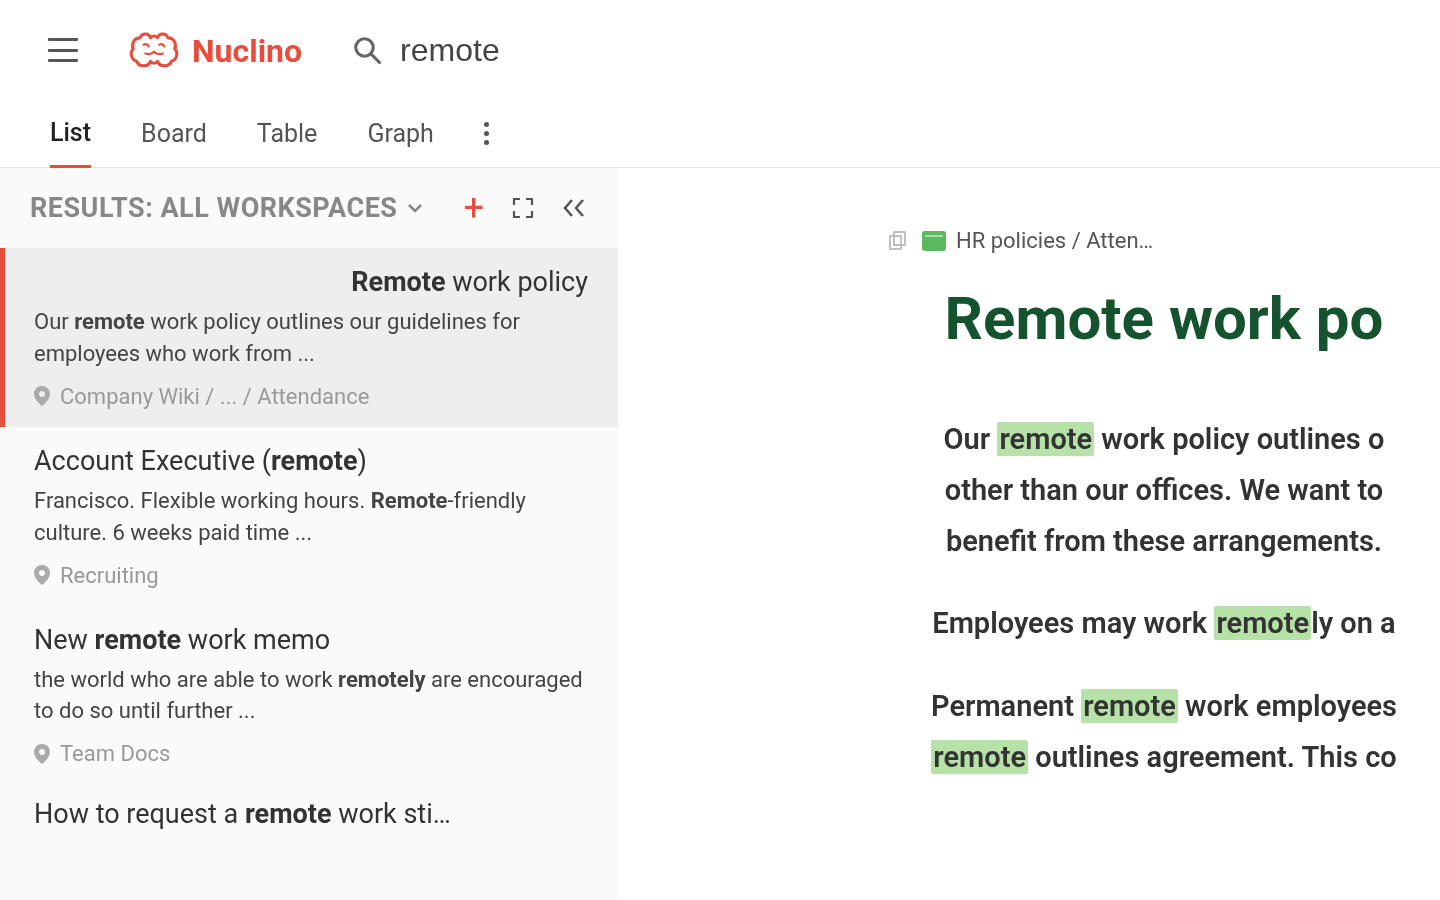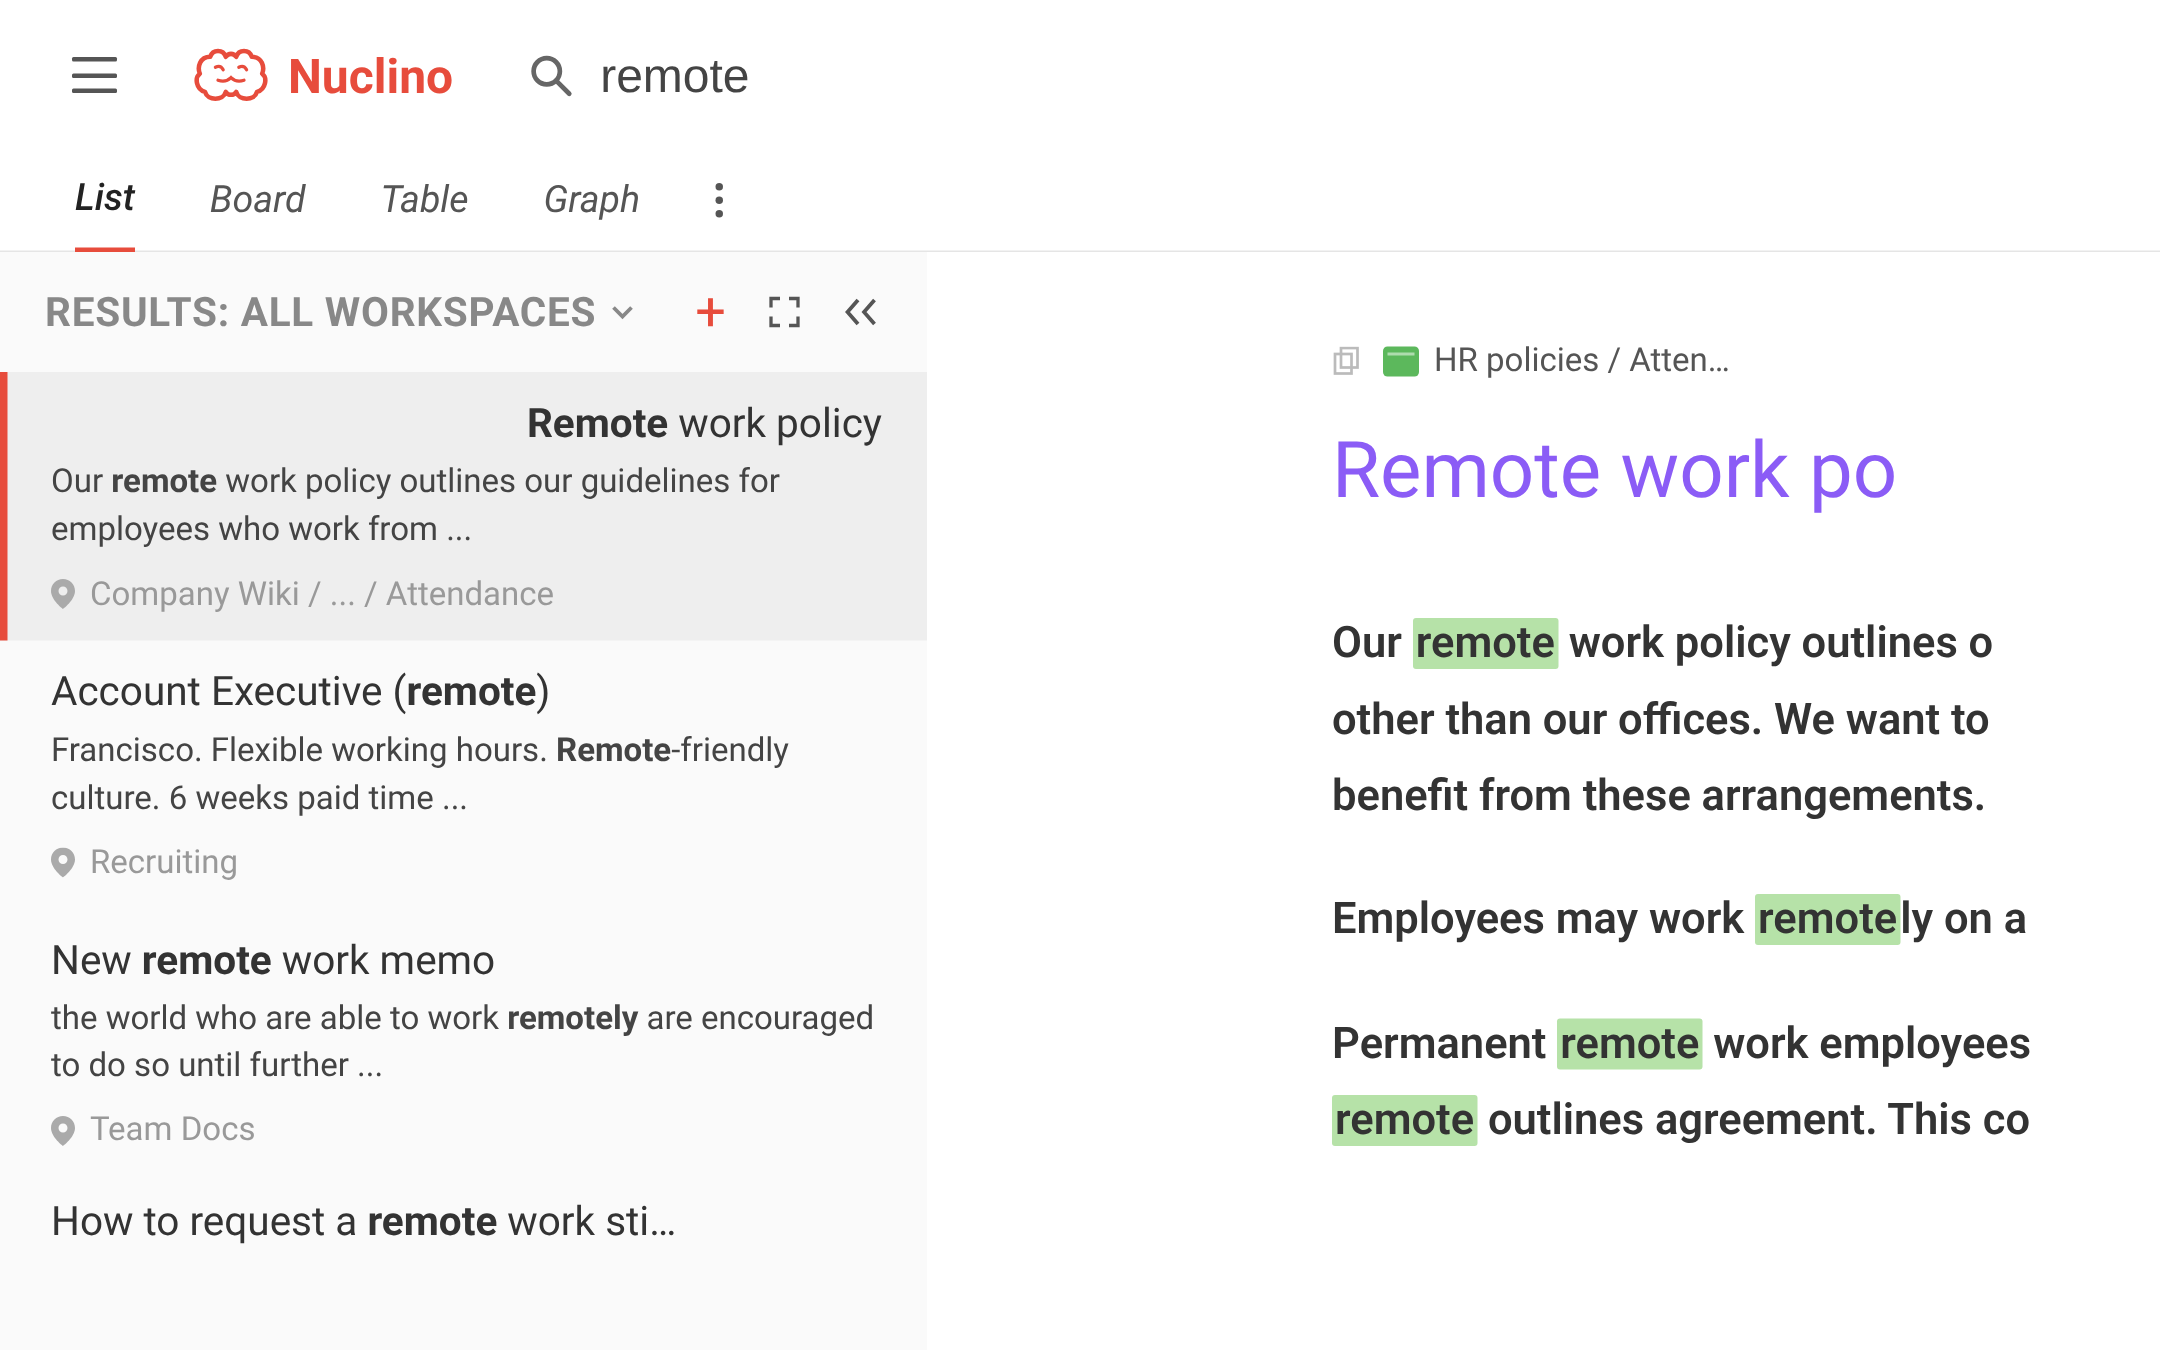--- a/index.html
+++ b/index.html
@@ -11,21 +11,21 @@
   
   .logo { display: flex; align-items: flex-end; margin-right: 50px; }
   .brain { width: 52px; height: 40px; margin-right: 12px; }
   .logo-text { font-size: 32px; font-weight: 700; color: #e74c3c; }
   
   .search-wrap { display: flex; align-items: center; }
   .search-icon { width: 30px; height: 30px; margin-right: 18px; }
   .search-input { border: none; outline: none; font-size: 32px; color: #444; width: 400px; background: transparent; }
   
   .tabbar { display: flex; align-items: center; padding: 0 50px; border-bottom: 1px solid #e5e5e5; height: 68px; }
-  .tab { font-size: 25px; color: #555; margin-right: 50px; padding: 18px 0; cursor: pointer; font-style: italic; }
+  .tab { font-size: 25px; color: #555; margin-right: 50px; padding: 18px 0; cursor: pointer; }
   .tab.active { color: #222; font-weight: 500; border-bottom: 4px solid #e74c3c; margin-bottom: -1px; }
   .more-icon { display: flex; flex-direction: column; gap: 4px; cursor: pointer; margin-left: 0; }
   .more-icon span { width: 5px; height: 5px; background: #555; border-radius: 50%; }
   
   .main { display: flex; height: calc(100% - 168px); }
   .sidebar { width: 618px; background: #fafafa; display: flex; flex-direction: column; overflow: hidden; }
   
   .results-header { display: flex; align-items: center; justify-content: space-between; padding: 22px 30px; }
   .results-label { font-size: 27px; font-weight: 700; color: #888; letter-spacing: 0.5px; display: flex; align-items: center; cursor: pointer; }
   .chev-down { margin-left: 10px; width: 16px; height: 16px; }
@@ -40,27 +40,27 @@
   .result.selected .result-title { font-weight: 400; text-align: right; }
   .result-title b { font-weight: 700; }
   .result-snippet { font-size: 22px; color: #444; line-height: 1.45; margin-bottom: 14px; }
   .result-snippet b { font-weight: 700; }
   .result-path { display: flex; align-items: center; font-size: 22px; color: #999; font-weight: 400; }
   .pin-icon { width: 16px; height: 20px; margin-right: 10px; fill: #aaa; }
   
   .result-compact { padding: 14px 30px 0 34px; }
   .result-compact .result-title { font-size: 27px; }
   
-  .content { flex: 1; padding: 60px 0 12px 270px; overflow: hidden; }
+  .content { flex: 1; padding: 60px 0 12px 270px; overflow: hidden; text-align: center; }
   .breadcrumb { display: flex; align-items: center; margin-bottom: 30px; font-size: 22px; color: #555; }
   .copy-icon { width: 20px; height: 20px; margin-right: 14px; }
   .folder-icon { width: 24px; height: 20px; background: #5cb85c; border-radius: 3px; margin-right: 10px; position: relative; }
   .folder-icon::before { content: ""; position: absolute; left: 3px; right: 3px; top: 4px; height: 2px; background: rgba(255,255,255,0.5); }
   
-  .doc-title { font-size: 52px; font-weight: 400; color: #8b5cf6; margin-bottom: 60px; white-space: nowrap; }
+  .doc-title { font-size: 60px; font-weight: 700; color: #14532d; margin-bottom: 60px; white-space: nowrap; }
   .body-text { font-size: 29px; color: #333; line-height: 1.75; font-weight: 600; }
   .body-text p { margin-bottom: 32px; }
   .hl { background: #b6e2a8; padding: 0 2px; border-radius: 2px; }
 </style>
 </head>
 <body>
 
 <div class="topbar">
   <div class="menu-icon">
     <span></span>

